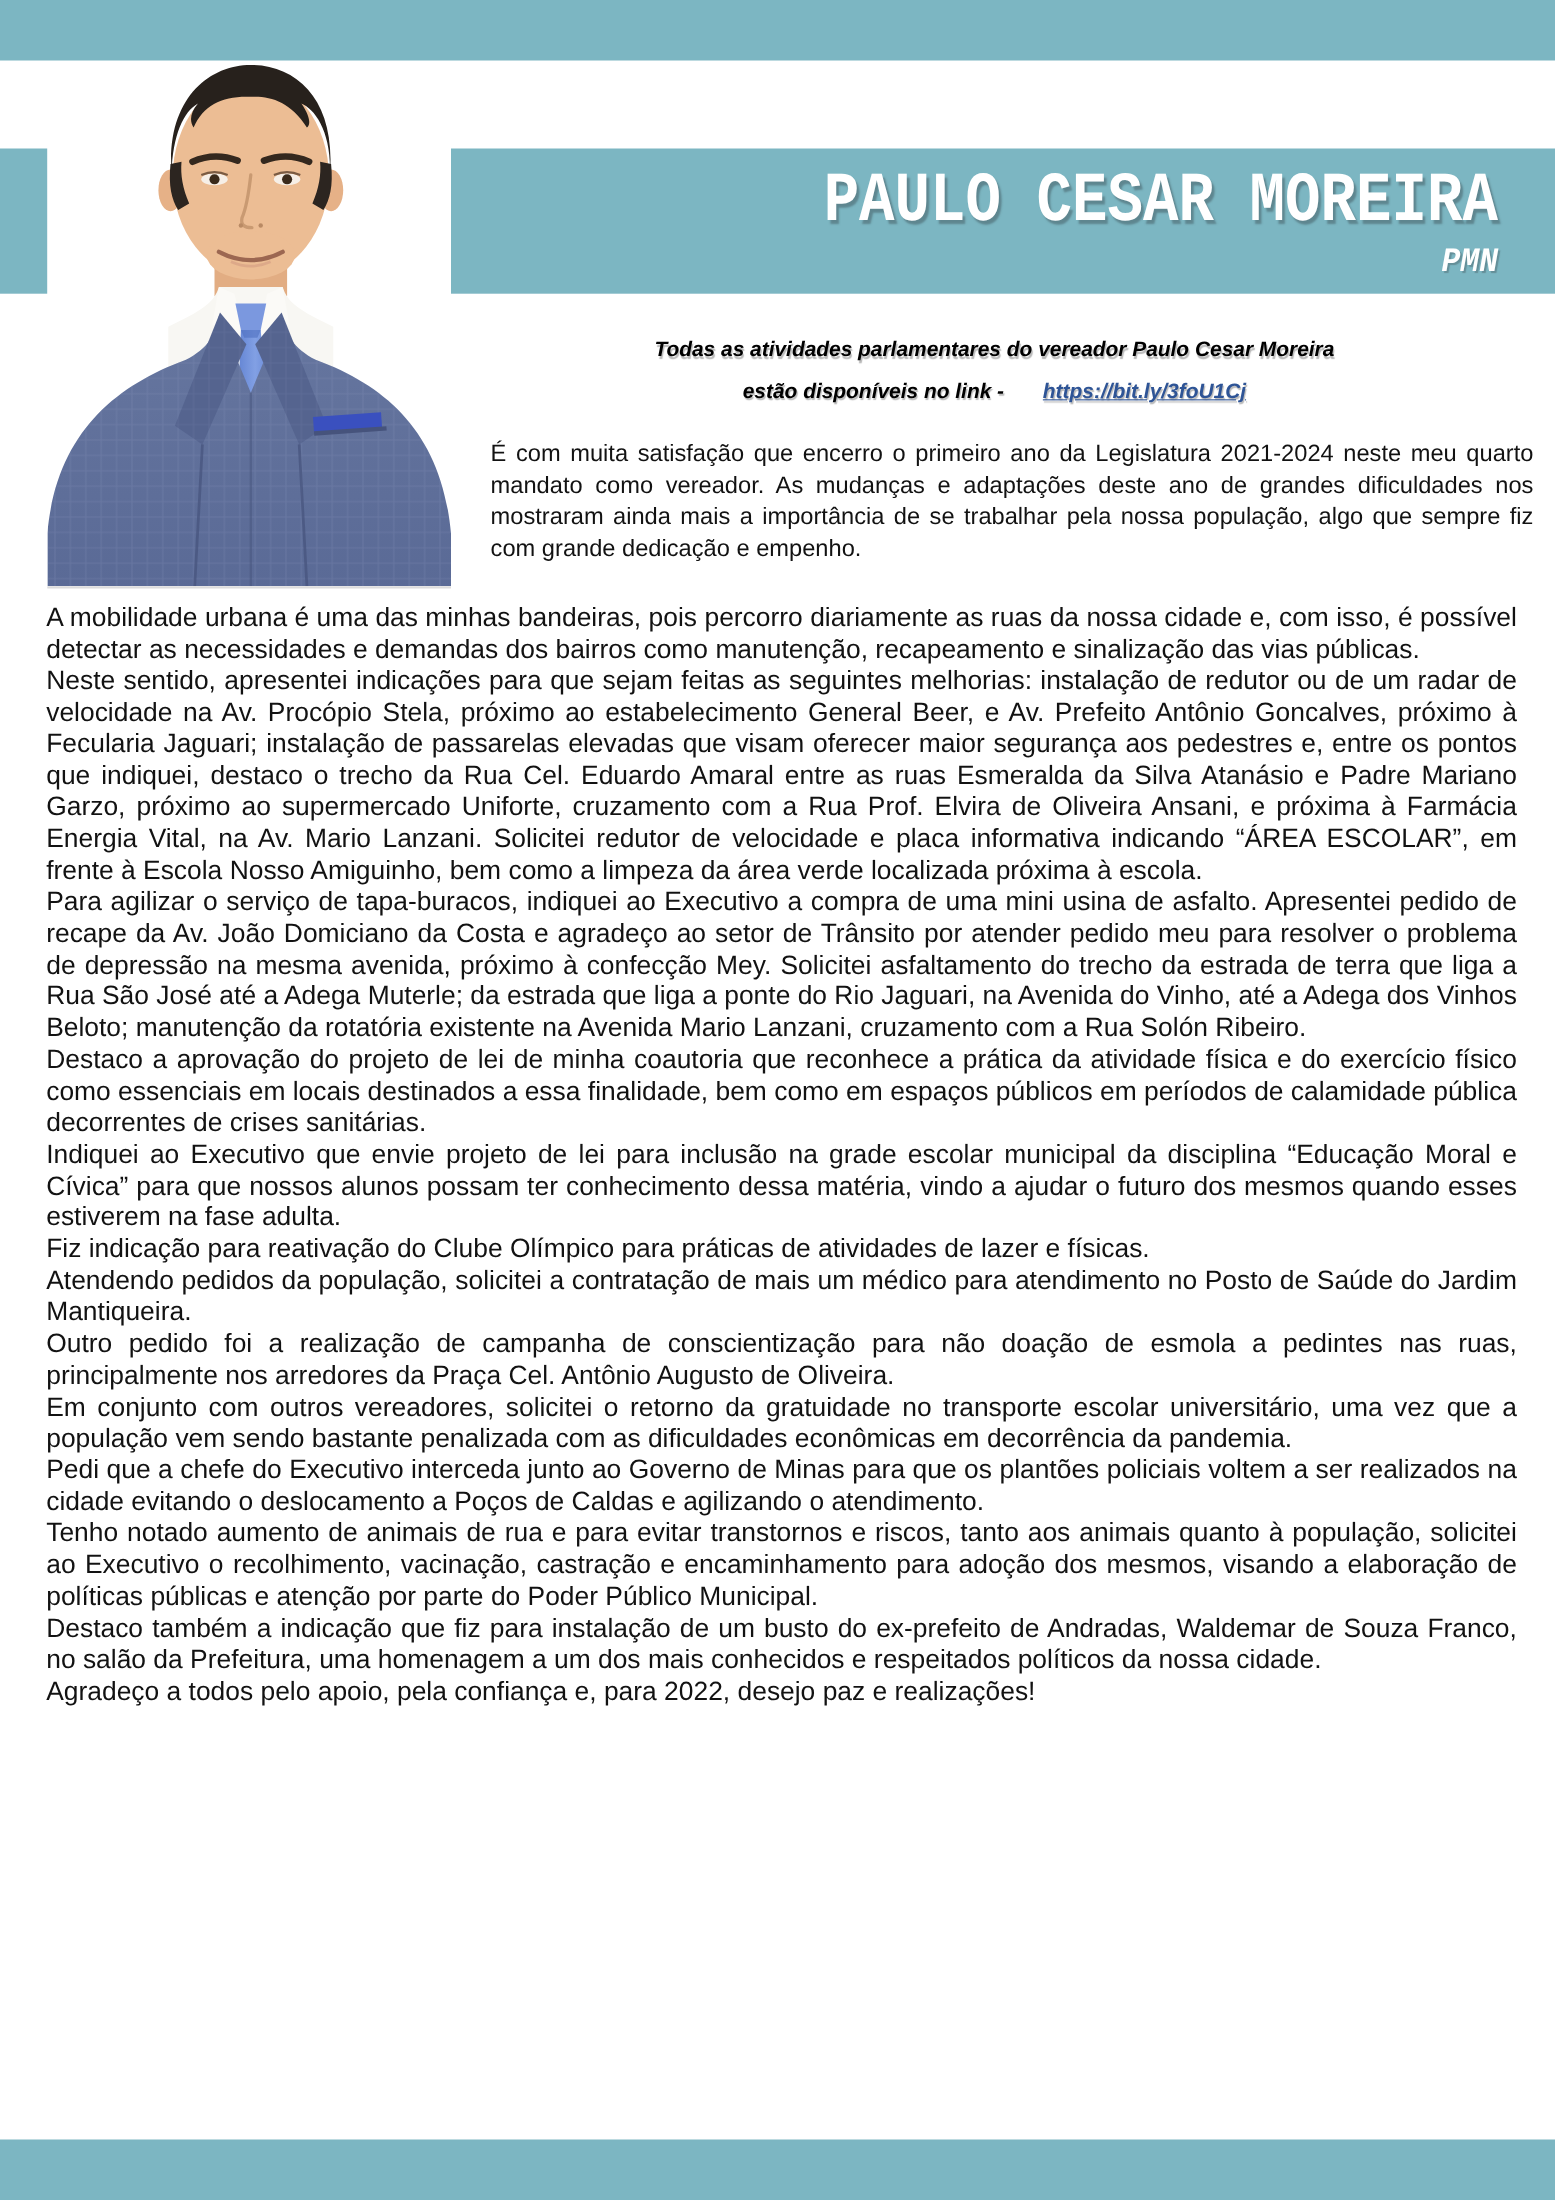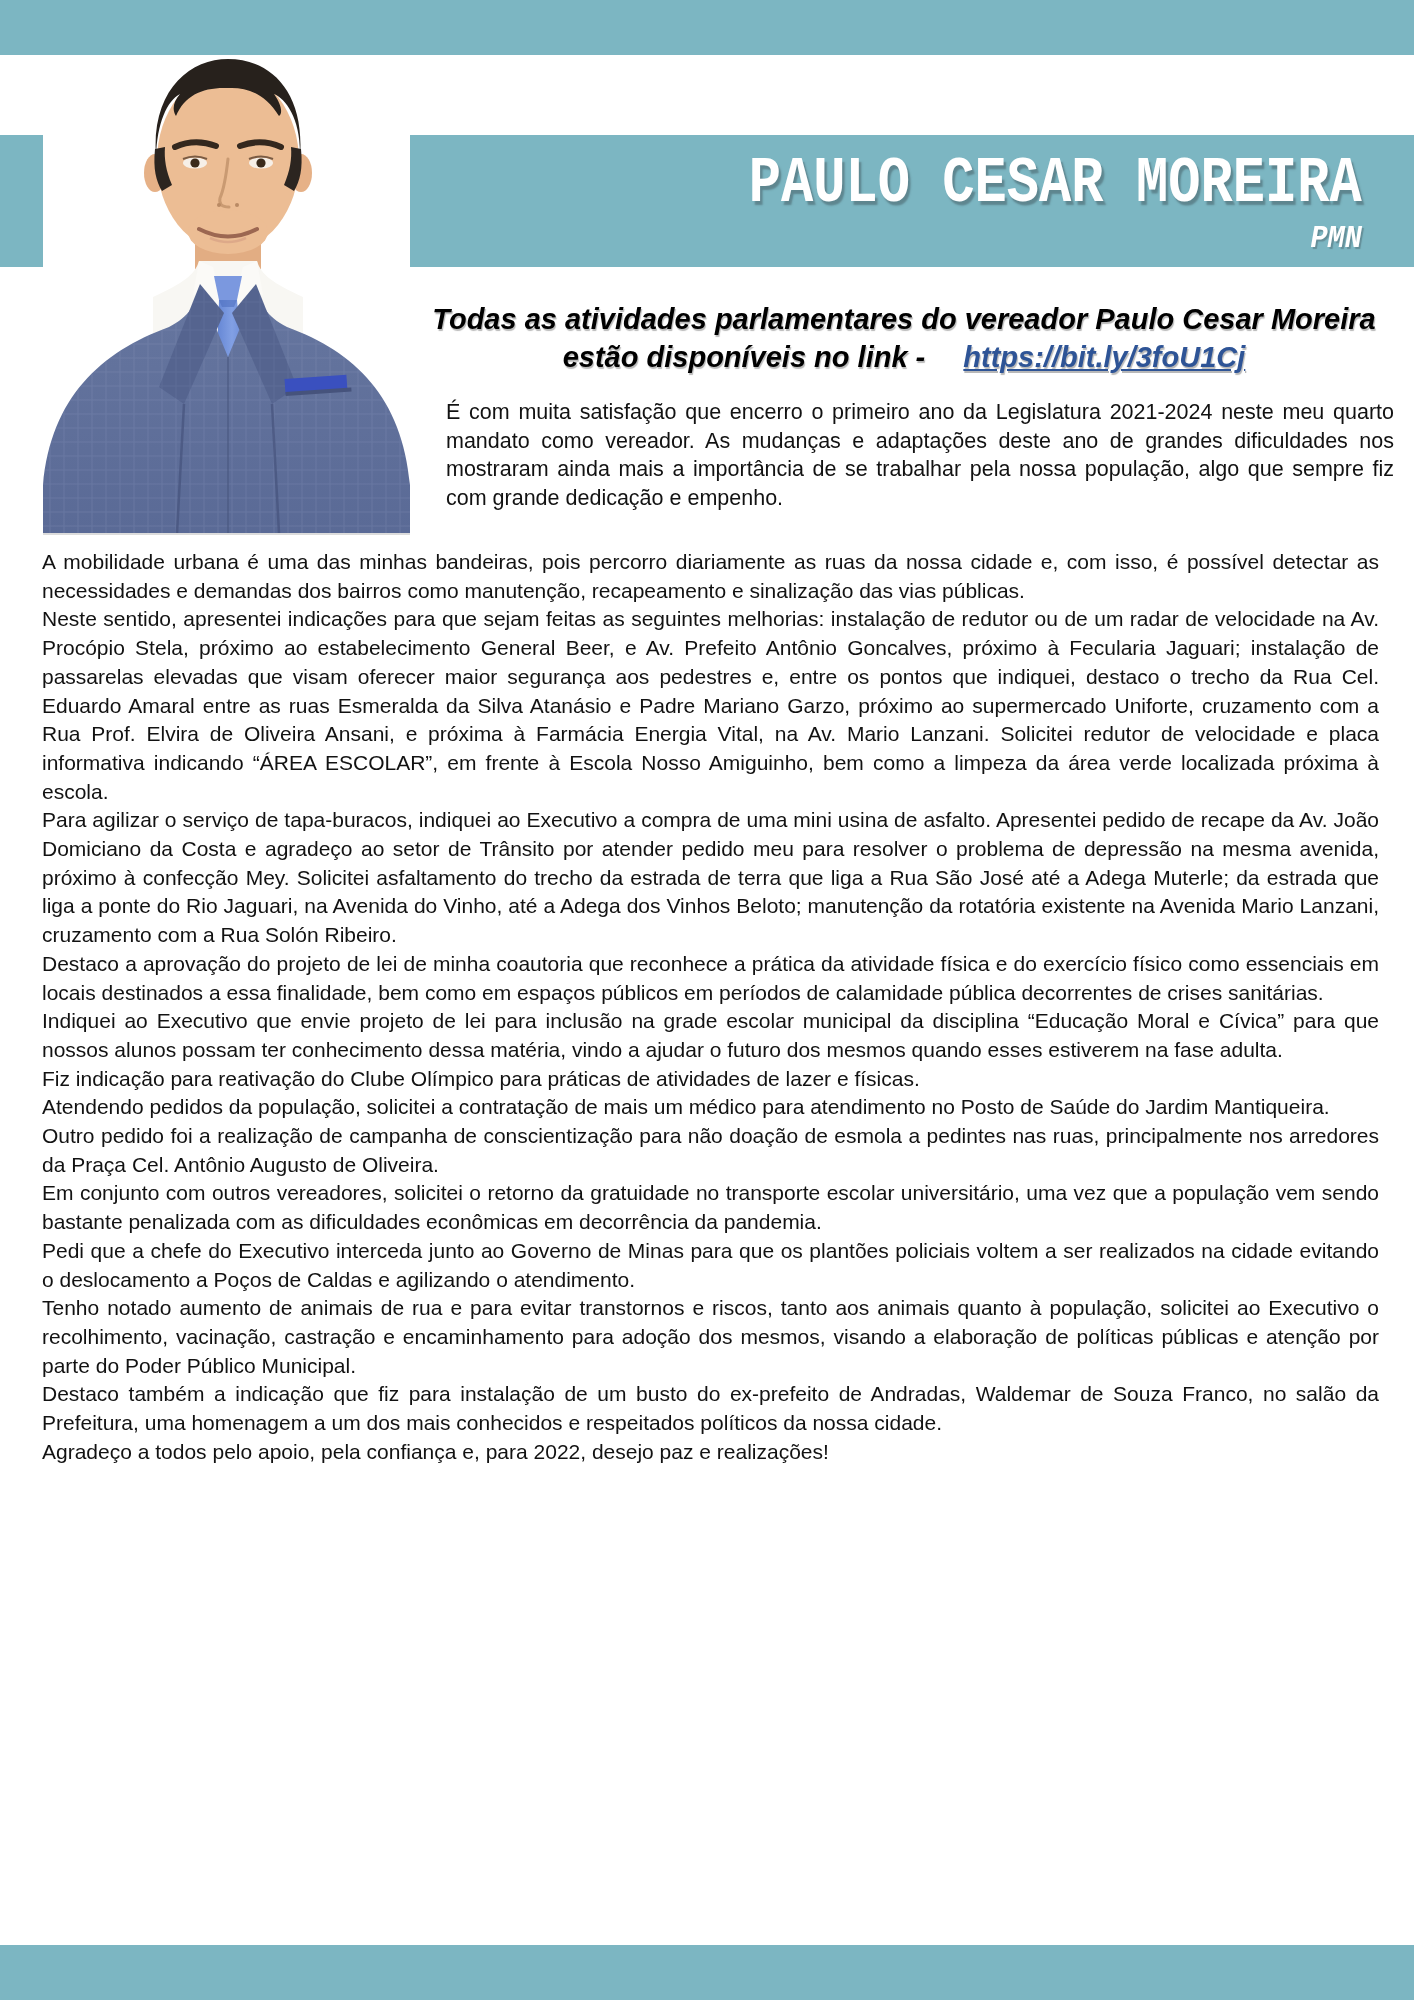--- a/index.html
+++ b/index.html
@@ -33,35 +33,35 @@
 
   .photo {
     position:absolute; left:43px; top:57px; width:367px; height:476px;
     background:#ffffff; border-bottom:2px solid #dcdcdc; overflow:hidden;
   }
   .photo svg { display:block; }
 
   .intro {
     position:absolute; left:430px; top:300px; width:948px;
     text-align:center; font-weight:bold; font-style:italic;
-    font-size:29px; line-height:38px; color:#000;
+    font-size:19px; line-height:38px; color:#000;
     text-shadow:1px 2px 1px rgba(0,0,0,0.28);
   }
   .intro a {
     color:var(--link-blue,#2e5496); text-decoration:underline;
     font-weight:bold; font-style:italic;margin-left:30px;
   }
 
   .lead {
     position:absolute; left:430px; top:382px; width:948px; margin:16px;
     font-size:21.5px; line-height:28.7px; text-align:justify; color:#121212;
   }
   .body-text {
     position:absolute; left:42px; top:548px; width:1337px;
-    font-size:21px; line-height:28.7px; text-align:justify; color:#121212;
+    font-size:24px; line-height:28.7px; text-align:justify; color:#121212;
   }
   .body-text p { margin:0; }
 </style>
 </head>
 <body>
 
 <div class="page">
 
   <div class="band band-top"></div>
 

